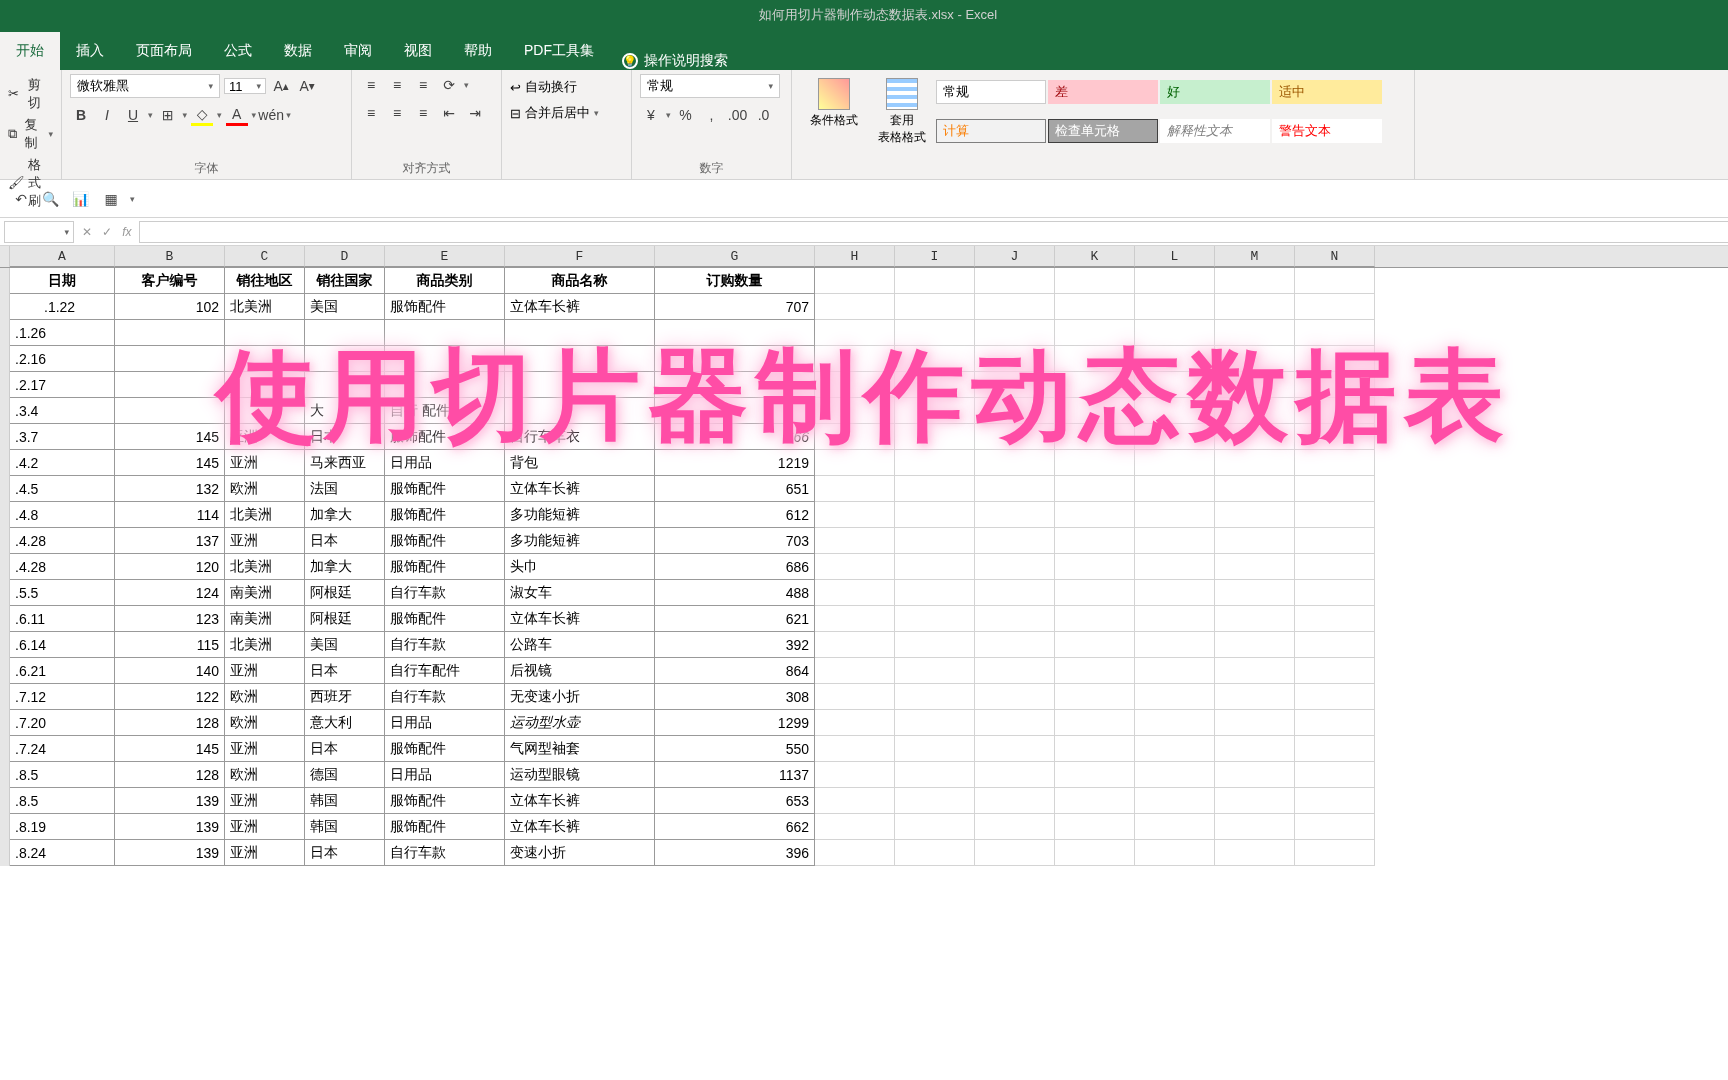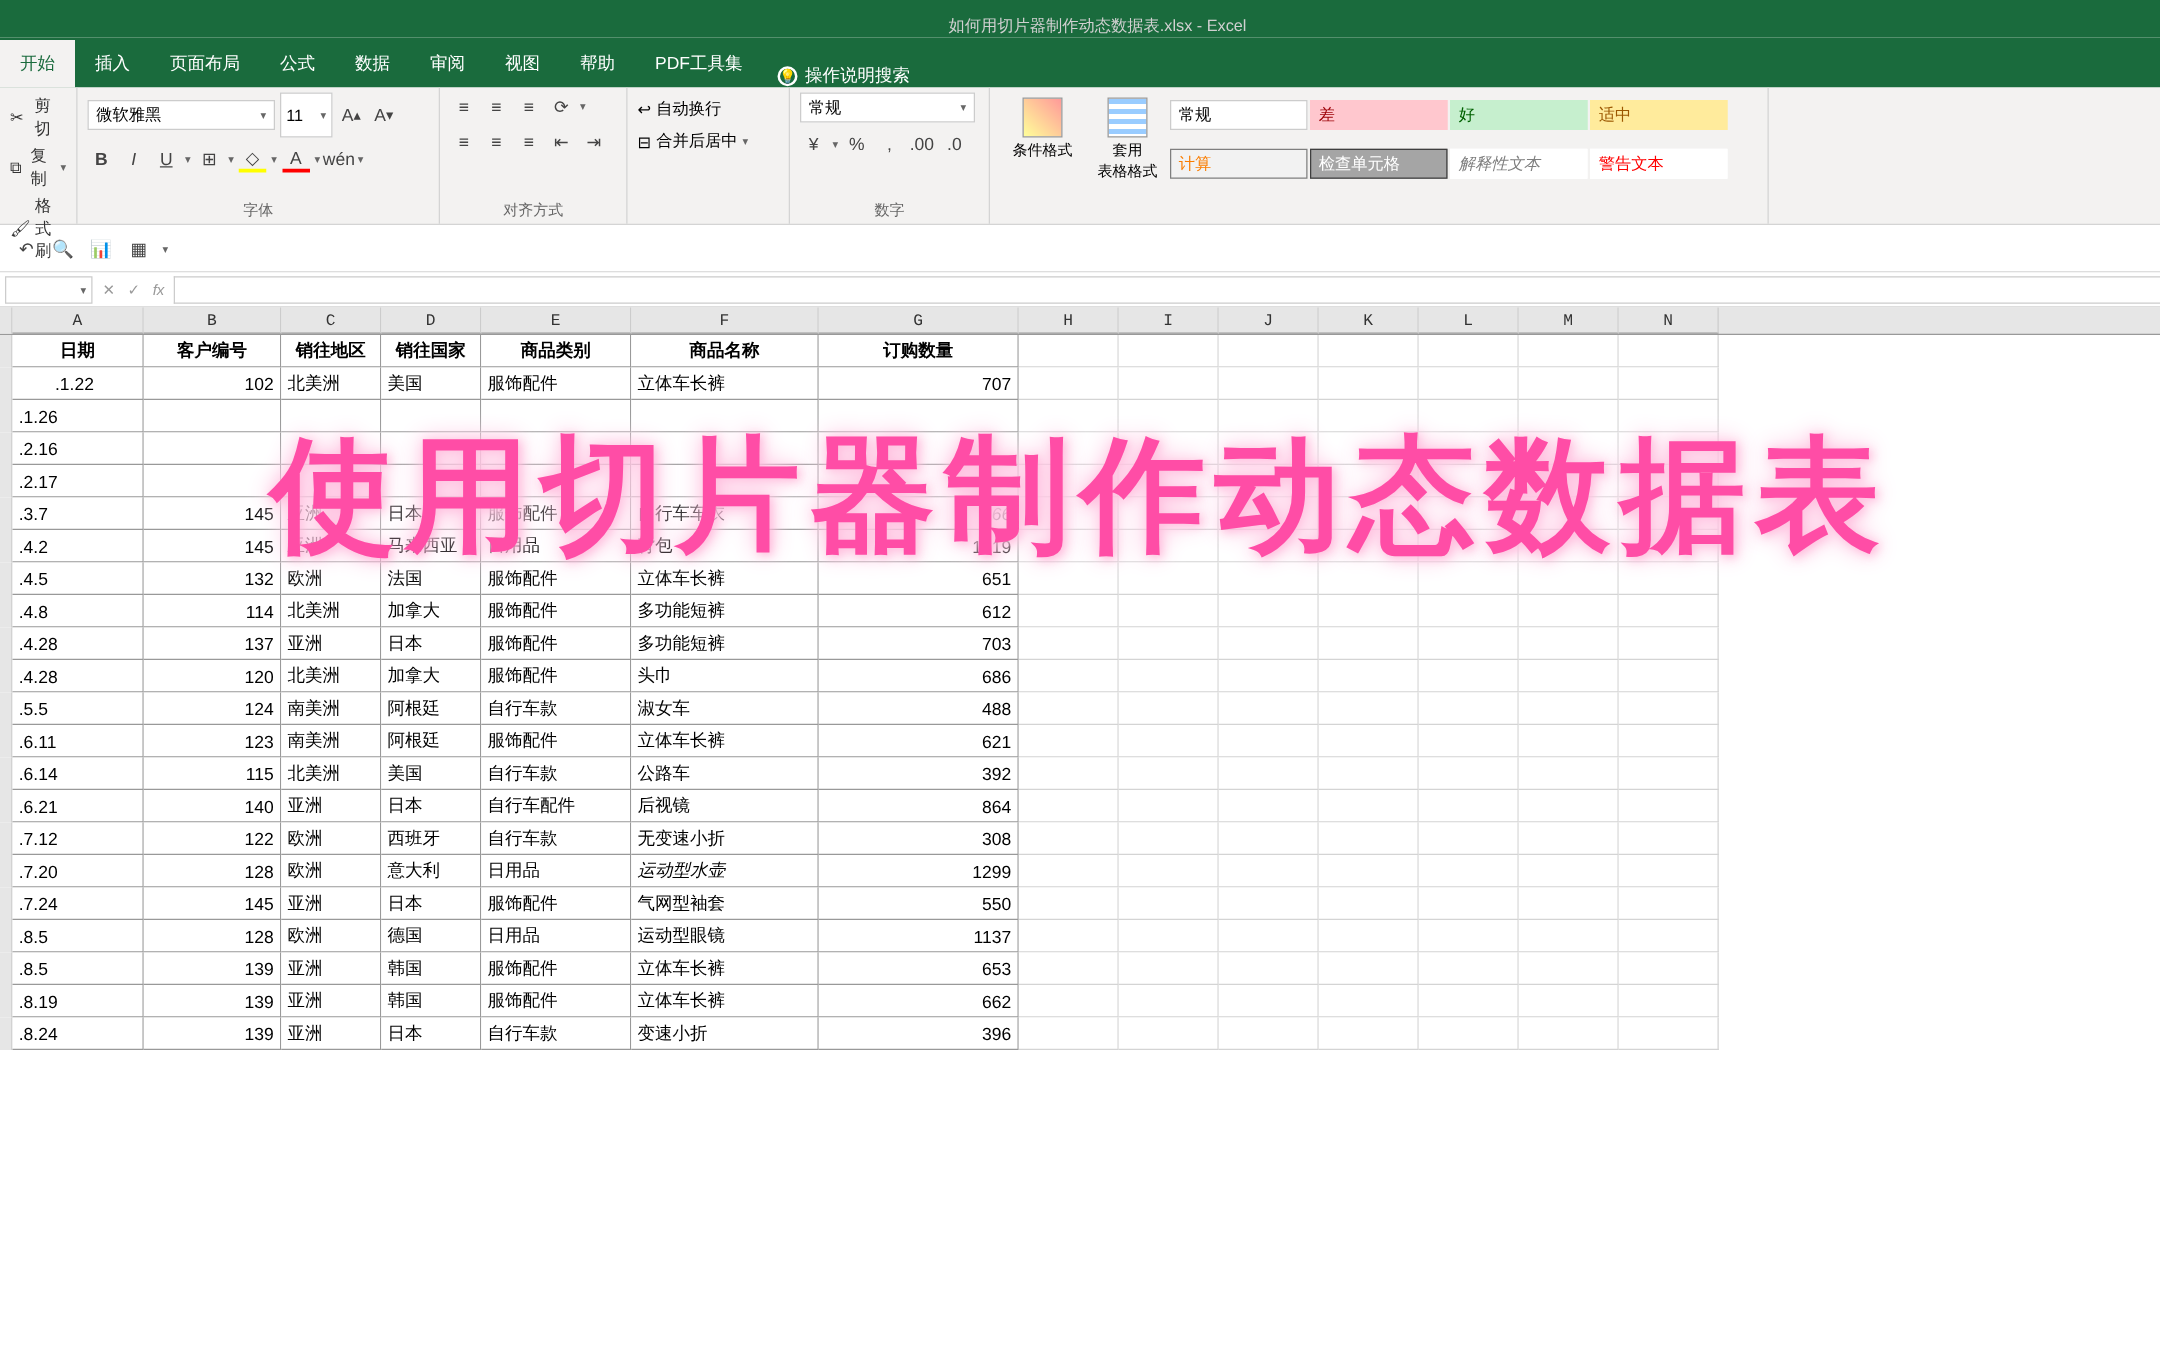--- a/index.html
+++ b/index.html
@@ -1,30 +1,30 @@
 <!DOCTYPE html>
 <html><head>
 <meta charset="utf-8">
 <style>
 * { margin:0; padding:0; box-sizing:border-box; }
 body { font-family:"Microsoft YaHei","微软雅黑",sans-serif; font-size:12px; background:#fff; overflow:hidden; width:1728px; height:1080px; position:relative; }
-.title-bar { height:30px; background:#1a6b3d; display:flex; align-items:flex-end; justify-content:center; color:#d0d0d0; font-size:13px;padding-left:28px; }
+.title-bar { height:30px; background:#1a6b3d; display:flex; align-items:center; justify-content:center; color:#d0d0d0; font-size:13px;padding-left:28px; }
 .ribbon-tabs { height:40px; background:#1a6b3d; display:flex; align-items:flex-end; padding-left:0; }
 .ribbon-tab { padding:10px 16px; color:#fff; cursor:pointer; font-size:14px; }
 .ribbon-tab.active { background:#f3f2f1; color:#1a6b3d; }
 .ribbon { height:110px; background:#f3f2f1; border-bottom:1px solid #d4d4d4; display:flex; }
 .ribbon-group { border-right:1px solid #d4d4d4; padding:4px 8px 0 8px; display:flex; flex-direction:column; position:relative; }
 .ribbon-group-label { position:absolute; bottom:2px; left:0; right:0; text-align:center; font-size:12px; color:#666; }
 .clipboard-group { width:62px; }
 .clip-item { display:flex; align-items:center; gap:4px; padding:2px 0; font-size:13px; color:#333; }
 .clip-icon { width:16px; height:16px; display:inline-block; }
 .font-group { width:290px; }
 .font-row { display:flex; gap:4px; align-items:center; margin-bottom:6px; }
 .font-name { width:150px; height:24px; border:1px solid #ccc; background:#fff; display:flex; align-items:center; padding:0 6px; font-size:13px; justify-content:space-between; }
-.font-size { width:42px; height:36px; border:1px solid #ccc; background:#fff; display:flex; align-items:center; padding:0 4px; font-size:13px; justify-content:space-between; }
+.font-size { width:42px; height:16px; border:1px solid #ccc; background:#fff; display:flex; align-items:center; padding:0 4px; font-size:13px; justify-content:space-between; }
 .btn-icon { width:22px; height:22px; display:flex; align-items:center; justify-content:center; cursor:pointer; font-size:14px; color:#444; }
 .align-group { width:150px; }
 .wrap-group { width:130px; }
 .wrap-row { display:flex; align-items:center; gap:4px; padding:4px 0; font-size:13px; }
 .number-group { width:160px; }
 .number-format { width:140px; height:24px; border:1px solid #ccc; background:#fff; display:flex; align-items:center; padding:0 6px; font-size:13px; justify-content:space-between; }
 .cond-fmt { width:68px; display:flex; flex-direction:column; align-items:center; padding-top:4px; gap:2px; font-size:12px; text-align:center; }
 .cond-icon { width:32px; height:32px; border:1px solid #999; }
 .style-cells { display:flex; flex-wrap:wrap; gap:2px; padding:6px 0; }
 .style-cell { width:110px; height:24px; display:flex; align-items:center; padding:0 6px; font-size:13px; border:1px solid #ccc; }
@@ -309,20 +309,37 @@
         <div class="empty-cell" style="width: 80px; min-width: 80px;"></div>
         <div class="empty-cell" style="width: 80px; min-width: 80px;"></div>
         <div class="empty-cell" style="width: 80px; min-width: 80px;"></div>
         <div class="empty-cell" style="width: 80px; min-width: 80px;"></div>
         <div class="empty-cell" style="width: 80px; min-width: 80px;"></div>
         <div class="empty-cell" style="width: 80px; min-width: 80px;"></div>
         <div class="empty-cell" style="width: 80px; min-width: 80px;"></div>
       </div>
       <div class="grid-row">
         <div class="corner"></div>
+        <div class="cell" style="width: 105px; min-width: 105px;">.3.4</div>
+        <div class="cell num" style="width: 110px; min-width: 110px;"></div>
+        <div class="cell" style="width: 80px; min-width: 80px;"></div>
+        <div class="cell" style="width: 80px; min-width: 80px;">大</div>
+        <div class="cell" style="width: 120px; min-width: 120px;">自行 配件</div>
+        <div class="cell" style="width: 150px; min-width: 150px;"></div>
+        <div class="cell num" style="width: 160px; min-width: 160px;"></div>
+        <div class="empty-cell" style="width: 80px; min-width: 80px;"></div>
+        <div class="empty-cell" style="width: 80px; min-width: 80px;"></div>
+        <div class="empty-cell" style="width: 80px; min-width: 80px;"></div>
+        <div class="empty-cell" style="width: 80px; min-width: 80px;"></div>
+        <div class="empty-cell" style="width: 80px; min-width: 80px;"></div>
+        <div class="empty-cell" style="width: 80px; min-width: 80px;"></div>
+        <div class="empty-cell" style="width: 80px; min-width: 80px;"></div>
+      </div>
+      <div class="grid-row">
+        <div class="corner"></div>
         <div class="cell" style="width: 105px; min-width: 105px;">.3.7</div>
         <div class="cell num" style="width: 110px; min-width: 110px;">145</div>
         <div class="cell" style="width: 80px; min-width: 80px;">亚洲</div>
         <div class="cell" style="width: 80px; min-width: 80px;">日本</div>
         <div class="cell" style="width: 120px; min-width: 120px;">服饰配件</div>
         <div class="cell" style="width: 150px; min-width: 150px;">自行车车衣</div>
         <div class="cell num" style="width: 160px; min-width: 160px; font-style: italic;">666</div>
         <div class="empty-cell" style="width: 80px; min-width: 80px;"></div>
         <div class="empty-cell" style="width: 80px; min-width: 80px;"></div>
         <div class="empty-cell" style="width: 80px; min-width: 80px;"></div>

